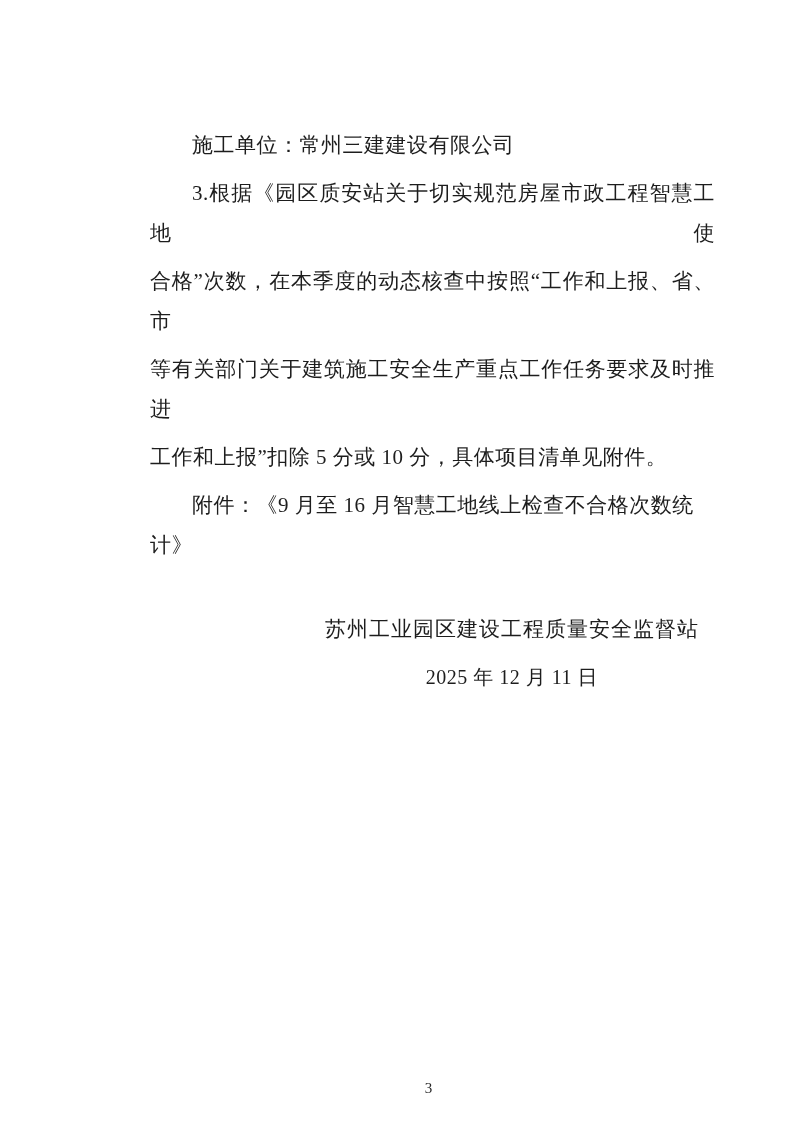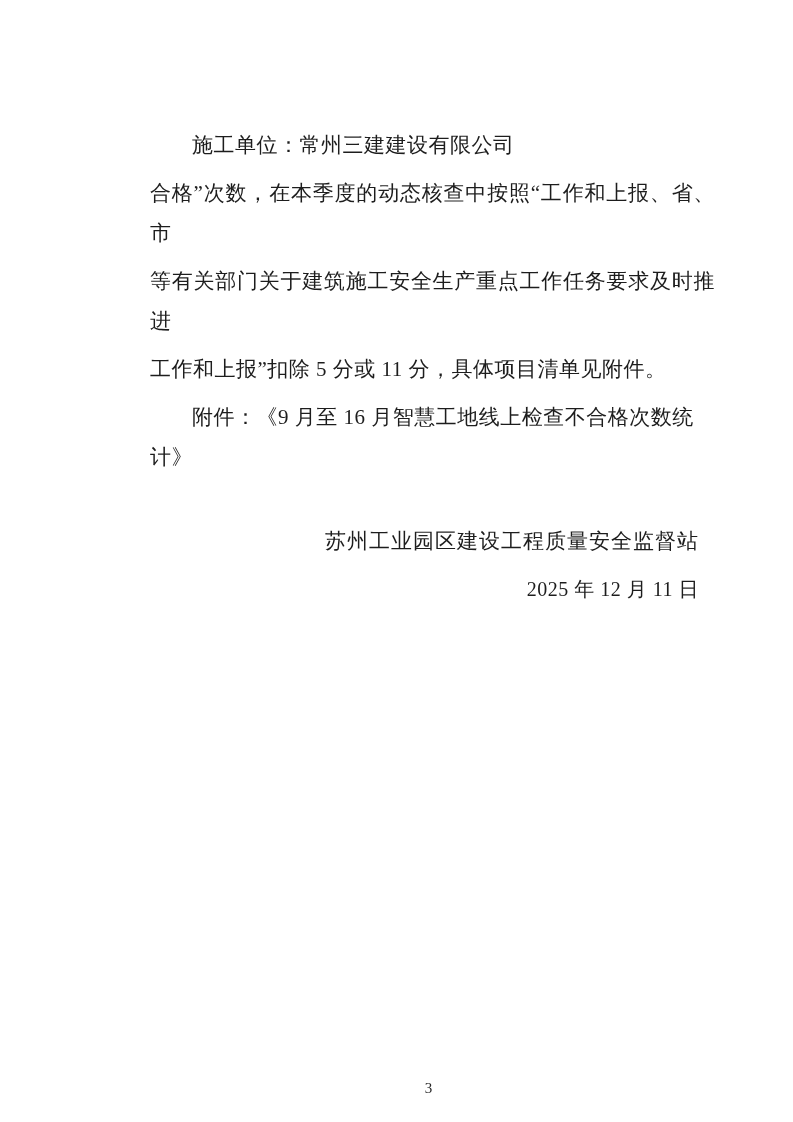--- a/index.html
+++ b/index.html
@@ -34,21 +34,21 @@
     text-align-last: justify;
   }
   .sign-block {
     margin-top: 28px;
     display: flex;
     flex-direction: column;
     align-items: flex-end;
   }
   .sign-inner {
     display: inline-block;
-    text-align: right;
+    text-align: center;
   }
   .authority {
     font-size: 21px;
     line-height: 40px;
     letter-spacing: 1px;
   }
   .date-line {
     font-size: 20px;
     line-height: 40px;
     letter-spacing: 0.5px;
@@ -62,23 +62,24 @@
     font-size: 15px;
     color: #2a2a2a;
   }
 </style>
 </head>
 <body>
 
 <div class="page">
   <div class="content">
     <div class="line indent">施工单位：常州三建建设有限公司</div>
+    <div class="line indent fill">3.根据《园区质安站关于切实规范房屋市政工程智慧工地使</div>
     <div class="line fill">合格”次数，在本季度的动态核查中按照“工作和上报、省、市</div>
     <div class="line fill">等有关部门关于建筑施工安全生产重点工作任务要求及时推进</div>
-    <div class="line">工作和上报”扣除 5 分或 11 分，具体项目清单见附件。</div>
+    <div class="line">工作和上报”扣除 5 分或 10 分，具体项目清单见附件。</div>
     <div class="line indent">附件：《9 月至 16 月智慧工地线上检查不合格次数统计》</div>
 
     <div class="sign-block">
       <div class="sign-inner">
         <div class="authority">苏州工业园区建设工程质量安全监督站</div>
         <div class="date-line">2025 年 12 月 11 日</div>
       </div>
     </div>
   </div>
 

